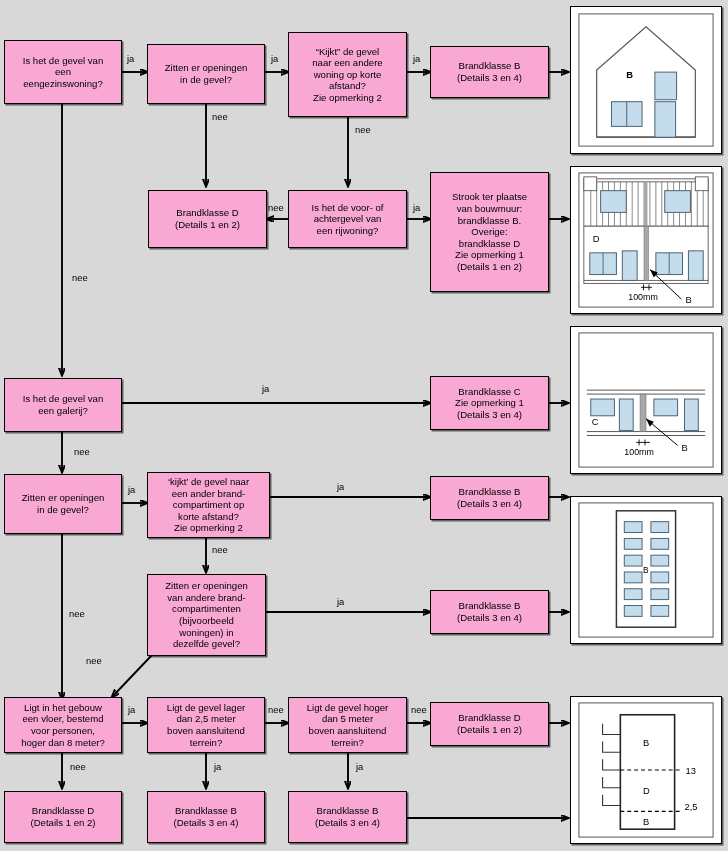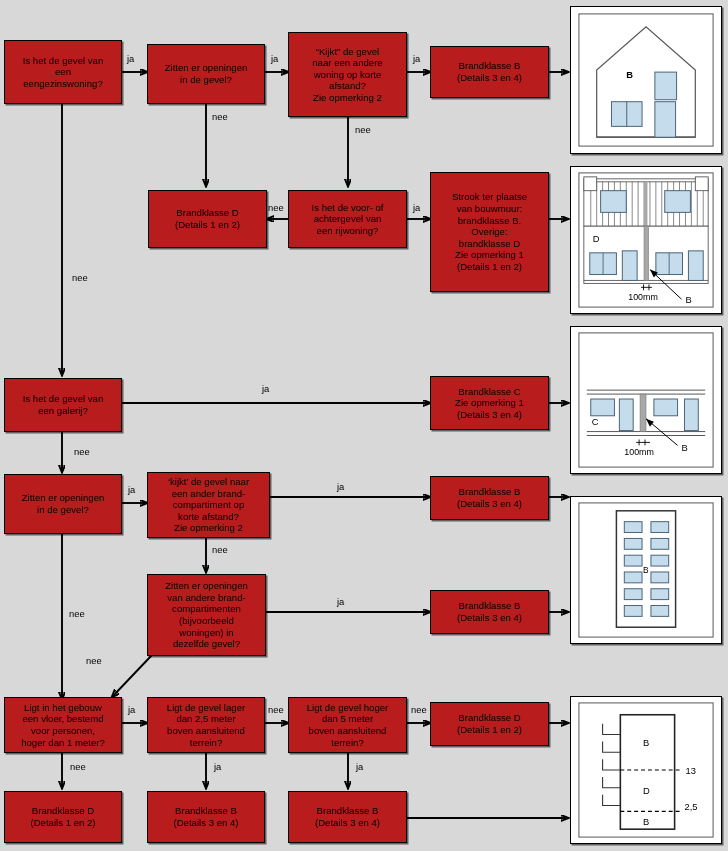--- a/index.html
+++ b/index.html
@@ -9,21 +9,21 @@
     background:#d8d8d8;
     font-family:"Liberation Sans", sans-serif;
     position:relative;
     overflow:hidden;
   }
   #stage{position:absolute;left:0;top:0;width:728px;height:851px;}
 
   
   .box{
     position:absolute;
-    background:#b91c1c;
+    background:#f9a8d4;
     border:1.6px solid #000;
     box-sizing:border-box;
     display:flex;
     align-items:center;
     justify-content:center;
     text-align:center;
     font-size:9.6px;
     line-height:11.6px;
     color:#000;
     padding:2px 3px;
@@ -203,21 +203,21 @@
 
   <div class="box" style="left:430px;top:590px;width:119px;height:44px;">
     <span>Brandklasse B
 (Details 3 en 4)</span>
   </div>
 
   <div class="box" style="left:4px;top:697px;width:118px;height:56px;">
     <span>Ligt in het gebouw
 een vloer, bestemd
 voor personen,
-hoger dan 1 meter?</span>
+hoger dan 8 meter?</span>
   </div>
 
   <div class="box" style="left:147px;top:697px;width:118px;height:56px;">
     <span>Ligt de gevel lager
 dan 2,5 meter
 boven aansluitend
 terrein?</span>
   </div>
 
   <div class="box" style="left:288px;top:697px;width:119px;height:56px;">

